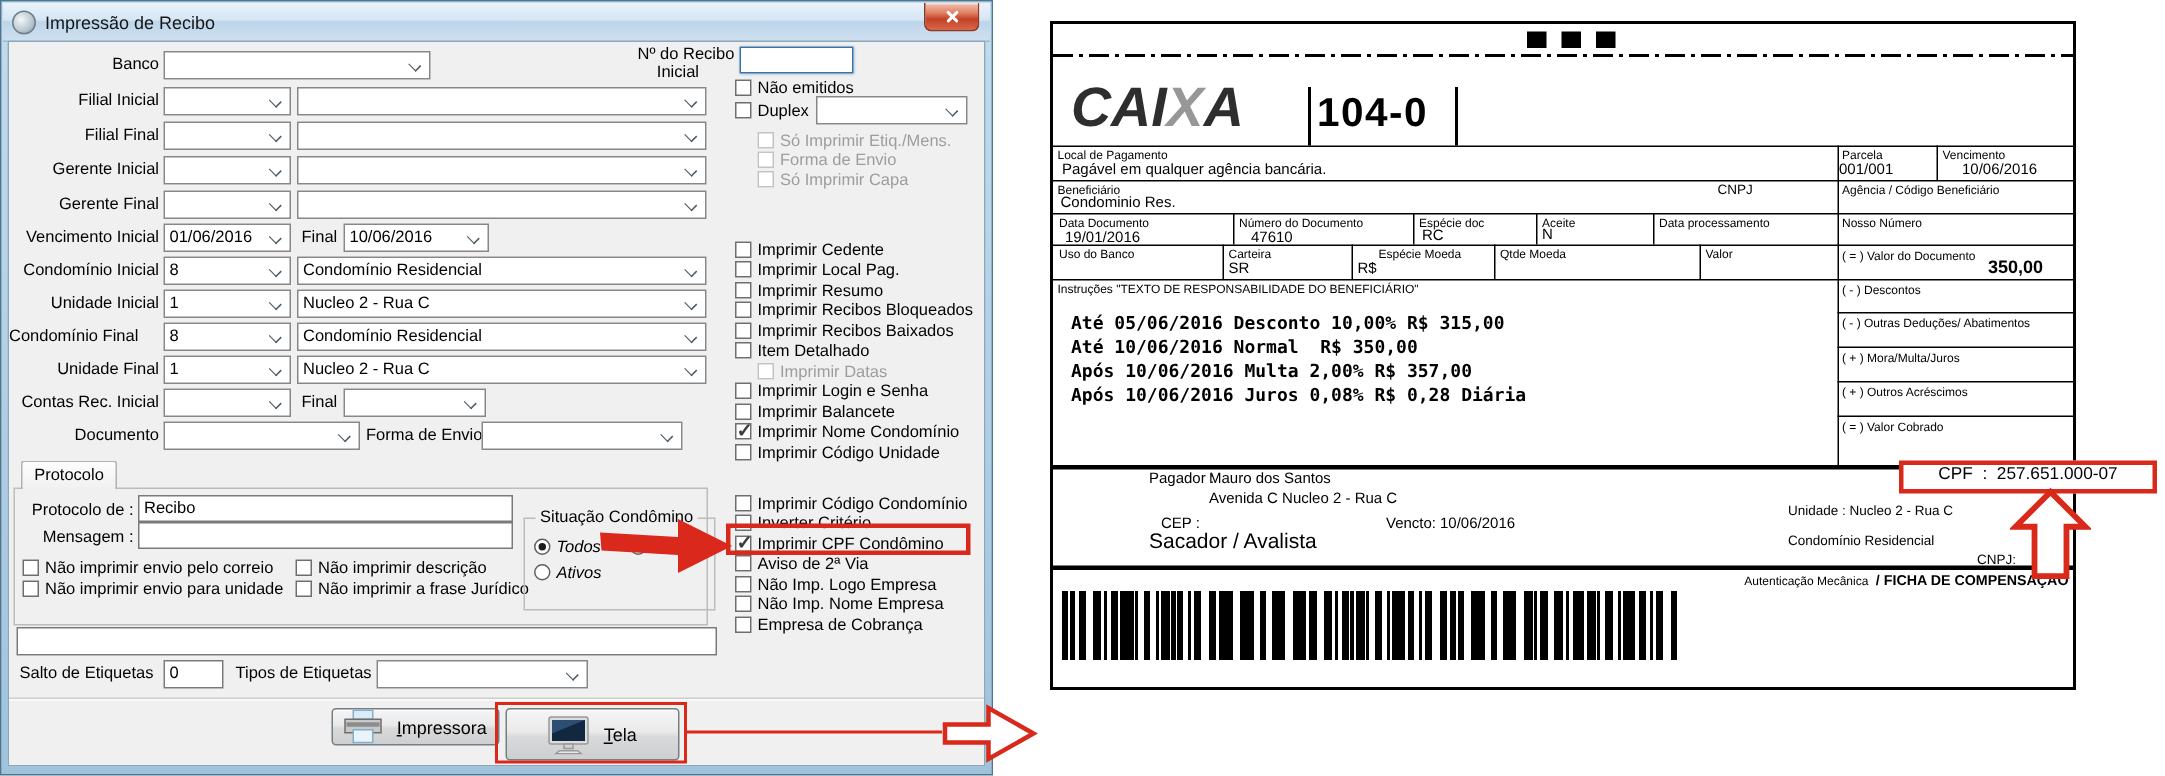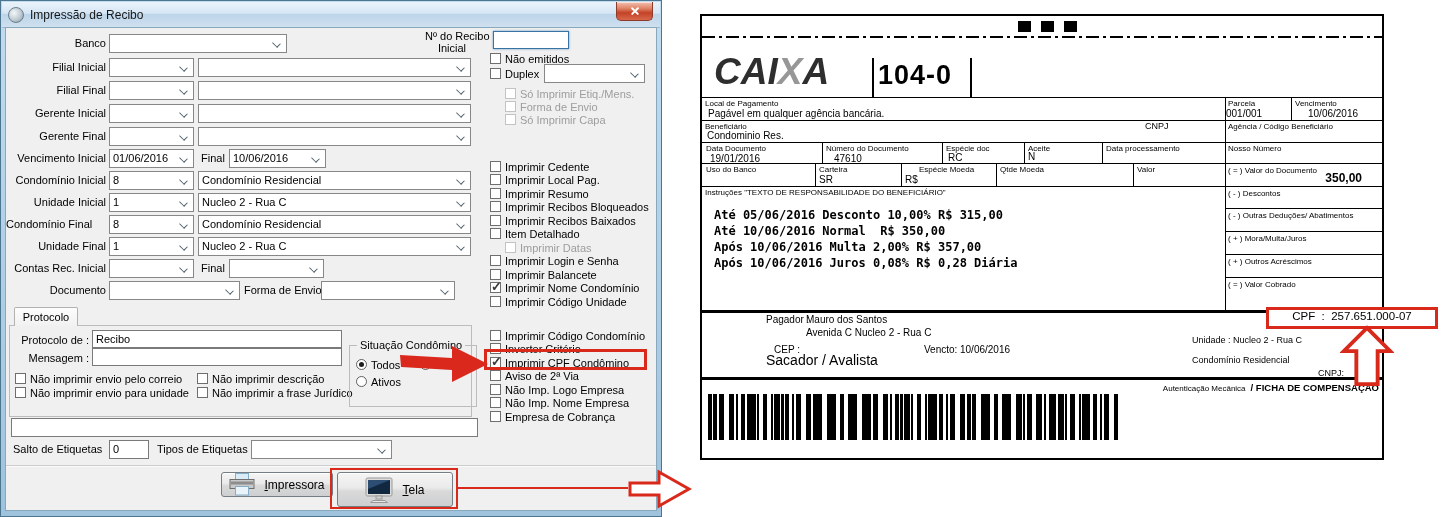--- a/index.html
+++ b/index.html
@@ -32,21 +32,21 @@
                 border-right:1.6px solid #4a5b66;border-bottom:1.6px solid #4a5b66;
                 transform:rotate(45deg) scaleY(.75);}
   .tinput{position:absolute;height:18px;box-sizing:border-box;background:#fff;border:1px solid #7a7a7a;
           line-height:16px;padding:0 3px;white-space:nowrap;overflow:hidden;}
   .tinput.focus{border:1px solid #3973a5;box-shadow:0 0 2px rgba(60,127,177,.8);}
   .cbrow{position:absolute;display:flex;align-items:center;gap:4px;height:13px;white-space:nowrap;}
   .cbbox{width:11px;height:11px;box-sizing:border-box;background:#fff;border:1px solid #6e6e6e;position:relative;flex:none;}
   .cbbox.checked::after{content:"\2713";position:absolute;left:0px;top:-4px;font-size:13px;font-weight:bold;color:#3c3c3c;}
   .dis{color:#9d9d9d;}
   .dis .cbbox{border-color:#c3c3c3;}
-  .radiorow{position:absolute;display:flex;align-items:center;gap:4px;height:13px;white-space:nowrap;}
+  .radiorow{position:absolute;display:flex;align-items:center;gap:4px;height:13px;white-space:nowrap;font-style:italic;}
   .rbox{width:11px;height:11px;box-sizing:border-box;background:#fff;border:1px solid #5f5f5f;border-radius:50%;flex:none;}
   .rbox.sel::after{content:"";display:block;width:5px;height:5px;border-radius:50%;background:#1c1c1c;margin:2px 0 0 2px;}
   .tab{position:absolute;box-sizing:border-box;background:linear-gradient(#fdfdfd,#f1f1f1);
        border:1px solid #b2b2b2;border-bottom:none;border-radius:2px 2px 0 0;text-align:center;line-height:18px;z-index:2;}
   .panel{position:absolute;box-sizing:border-box;border:1px solid #bcbcbc;background:#f0f0f0;z-index:1;}
   .groupbox{position:absolute;box-sizing:border-box;border:1px solid #bcbcbc;}
   .glegend{position:absolute;background:#f0f0f0;padding:0 3px;white-space:nowrap;}
   .btn{position:absolute;box-sizing:border-box;display:flex;align-items:center;justify-content:center;gap:9px;
        border:1px solid #757e85;border-radius:3px;font-size:12px;
        background:linear-gradient(#f5f5f5,#eaeaea 45%,#d9d9d9 55%,#cdcfd1);box-shadow:inset 0 1px 0 #fff;}

